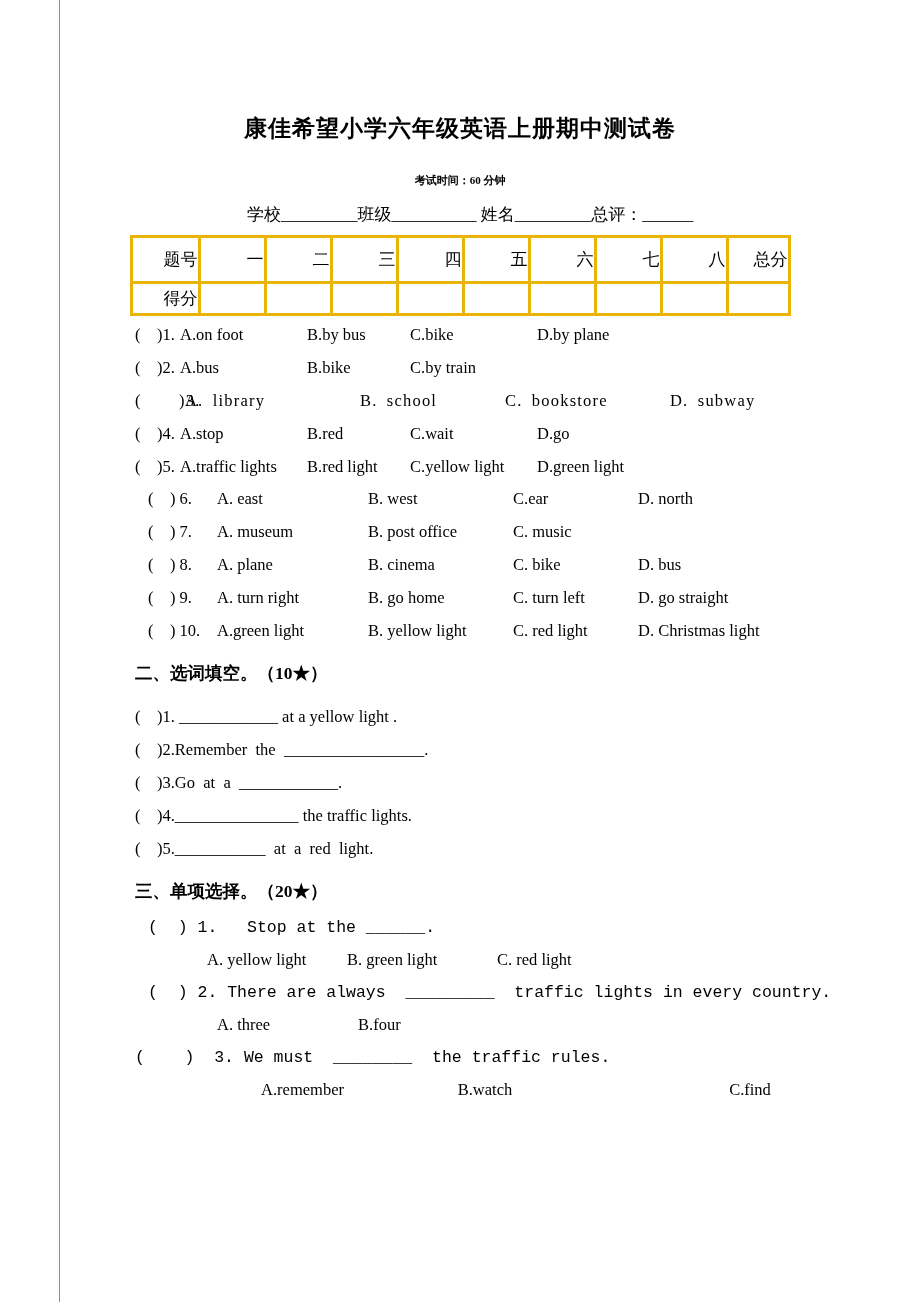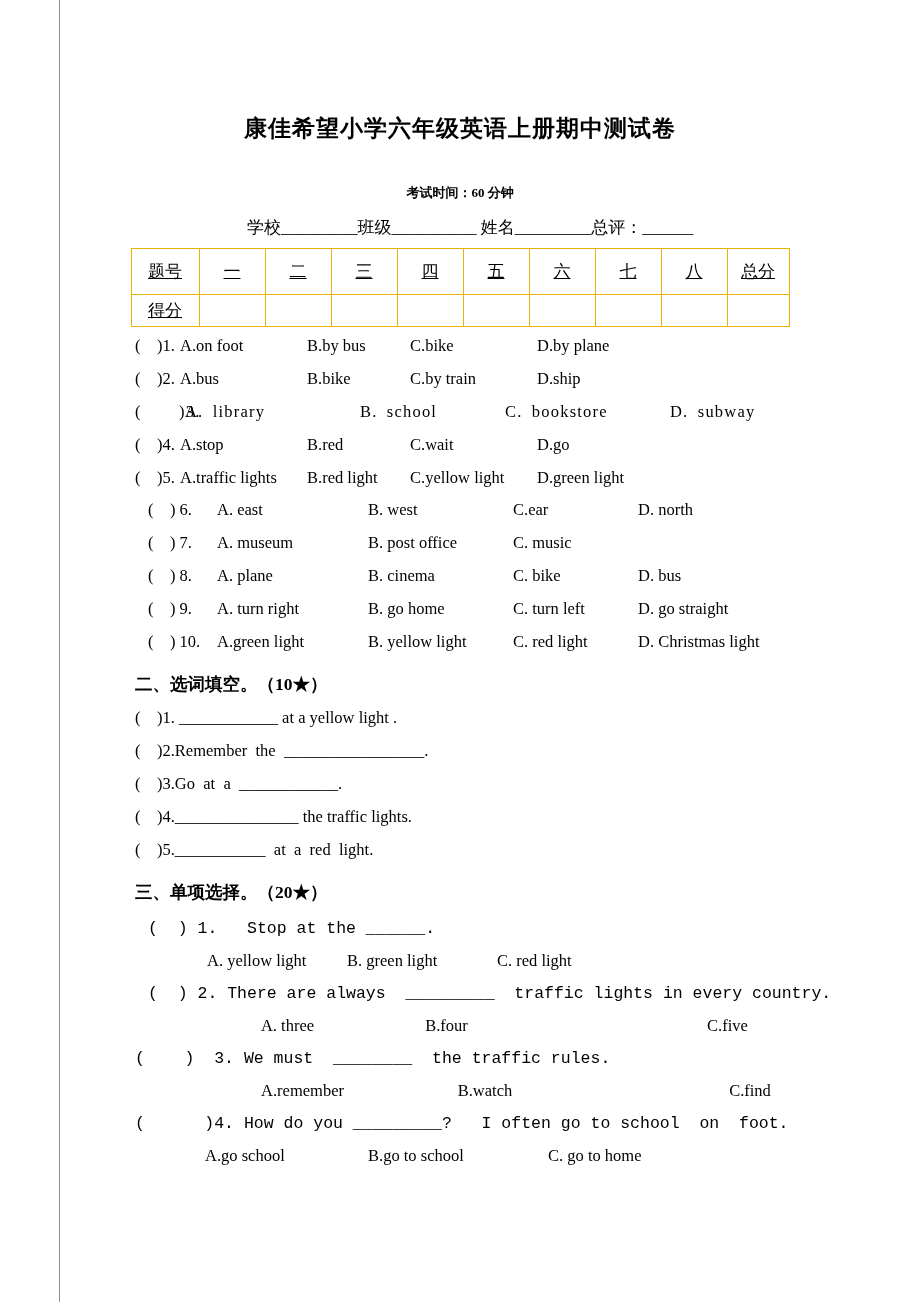--- a/index.html
+++ b/index.html
@@ -5,47 +5,47 @@
   * { margin:0; padding:0; box-sizing:border-box; }
   html,body { background:#ffffff; }
   .doc {
     position:relative; width:920px; height:1302px; margin:0 auto;
     background:#ffffff; color:#000000; overflow:hidden;
     font-family:"Liberation Serif","DejaVu Serif",serif; font-size:16.5px;
   }
   .edge { position:absolute; left:59px; top:0; height:100%; width:1px; background:#8d8d8d; }
 
   .title { padding-top:114px; text-align:center; font-size:23px; font-weight:bold; letter-spacing:1px; line-height:30px; }
-  .subtitle { margin-top:38px; text-align:center; font-size:13px; font-weight:bold; line-height:22px; }
+  .subtitle { margin-top:25px; text-align:center; font-size:11px; font-weight:bold; line-height:22px; }
   .infoline { margin-top:13px; text-align:center; font-size:17px; line-height:22px; white-space:pre;padding-left:20px; }
 
   table.score { margin:9px auto 0; border-collapse:collapse; table-layout:fixed; width:658px; font-size:17px; }
-  table.score td { border:1px solid #eab308; text-align:center; padding:0; vertical-align:middle;text-decoration:underline; }
+  table.score td { border:3px solid #eab308; text-align:right; padding:0; vertical-align:middle; }
   tr.hd td { height:46px; }
   tr.sc td { height:32px; }
   td.c0 { width:68px; } td.cn { width:66px; } td.cl { width:62px; }
 
   .h2 { margin:15px 0 0 135px; font-size:17.5px; font-weight:bold; line-height:23px; }
 
   .rows { margin-top:3px; }
   .row { display:grid; height:32.8px; align-items:center; white-space:pre; margin-left:135px; }
   .row span { overflow:visible; }
   .g1 { grid-template-columns:45px 127px 103px 127px 1fr; }
   .g1.spread { grid-template-columns:50px 175px 145px 165px 1fr; letter-spacing:1.2px; word-spacing:4px; }
   .g2 { margin-left:148px; grid-template-columns:69px 151px 145px 125px 1fr; }
 
-  .p2rows { margin-top:6px;text-align:right; }
+  .p2rows { margin-top:16px;text-align:right; }
   .p2row { height:32.8px; display:flex; align-items:center; margin-left:135px; white-space:pre; }
 
   .p3 { margin-top:8px; }
   .qline { height:32.6px; display:flex; align-items:center; margin-left:135px; white-space:pre;font-family:Liberation Mono, monospace; }
   .qline.ind { margin-left:148px; }
   .opts { display:grid; height:32.6px; align-items:center; white-space:pre; }
   .o1 { margin-left:207px; grid-template-columns:140px 150px 1fr; }
-  .o2 { margin-left:217px; grid-template-columns:141px 177px 1fr;text-align:center; }
+  .o2 { margin-left:217px; grid-template-columns:141px 177px 1fr; }
   .o3 { margin-left:215px; grid-template-columns:175px 190px 1fr;text-align:center; }
   .o4 { margin-left:205px; grid-template-columns:163px 180px 1fr; }
 </style>
 </head>
 <body>
 
 <div class="doc">
   <div class="edge"></div>
 
   <div class="title">康佳希望小学六年级英语上册期中测试卷</div>
@@ -88,21 +88,20 @@
       <span>A.on foot</span>
       <span>B.by bus</span>
       <span>C.bike</span>
       <span>D.by plane</span>
     </div>
     <div class="row g1">
       <span>(    )2.</span>
       <span>A.bus</span>
       <span>B.bike</span>
       <span>C.by train</span>
-      <span>D.ship</span>
     </div>
     <div class="row g1 spread">
       <span>(    )3.</span>
       <span>A. library</span>
       <span>B. school</span>
       <span>C. bookstore</span>
       <span>D. subway</span>
     </div>
     <div class="row g1">
       <span>(    )4.</span>
@@ -173,33 +172,24 @@
         <span>A. yellow light</span>
         <span>B. green light</span>
         <span>C. red light</span>
       </div>
     </div>
     <div>
       <div class="qline ind">(  ) 2. There are always  _________  traffic lights in every country.</div>
       <div class="opts o2">
         <span>A. three</span>
         <span>B.four</span>
-        <span>C.five</span>
       </div>
     </div>
     <div>
       <div class="qline">(    )  3. We must  ________  the traffic rules.</div>
       <div class="opts o3">
         <span>A.remember</span>
         <span>B.watch</span>
         <span>C.find</span>
       </div>
     </div>
-    <div>
-      <div class="qline">(      )4. How do you _________?   I often go to school  on  foot.</div>
-      <div class="opts o4">
-        <span>A.go school</span>
-        <span>B.go to school</span>
-        <span>C. go to home</span>
-      </div>
-    </div>
   </div>
 </div>
 
 </body></html>

